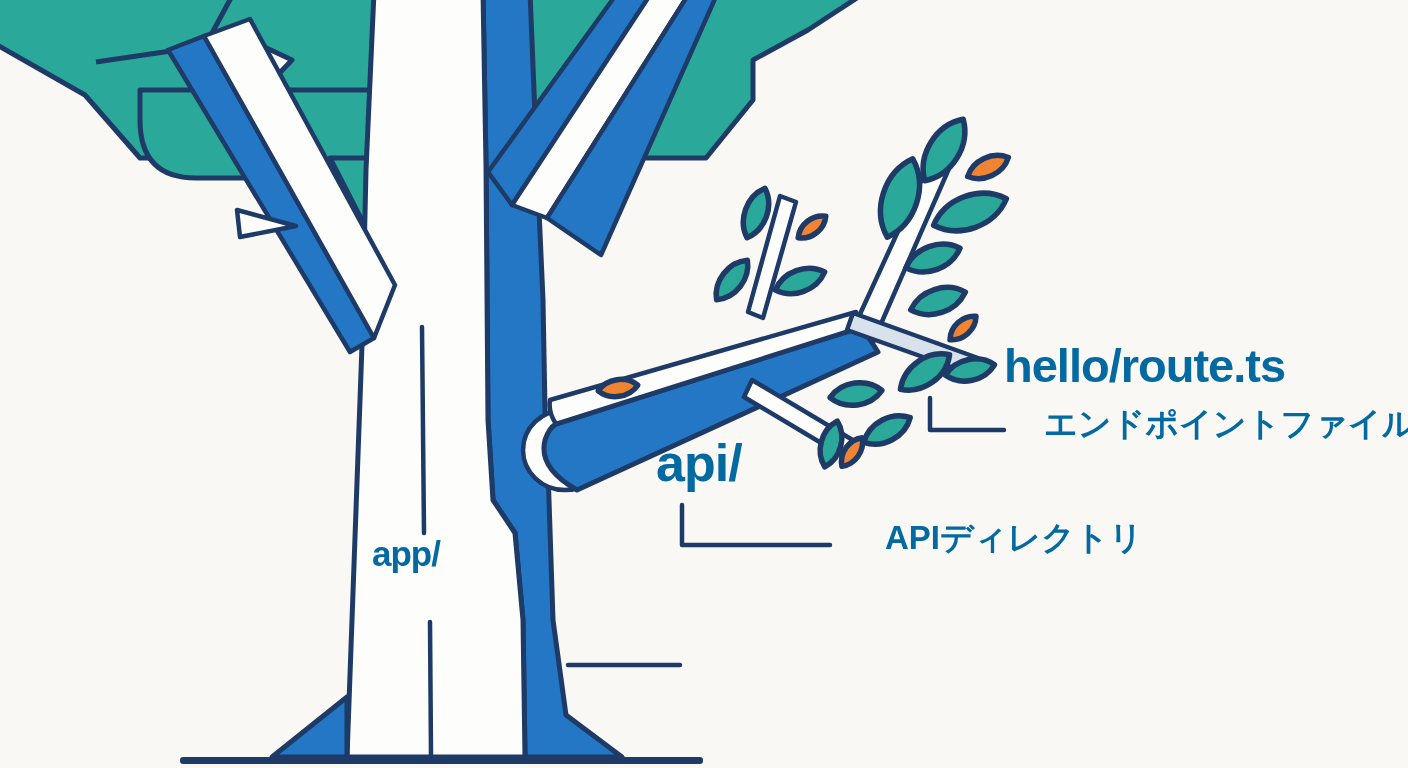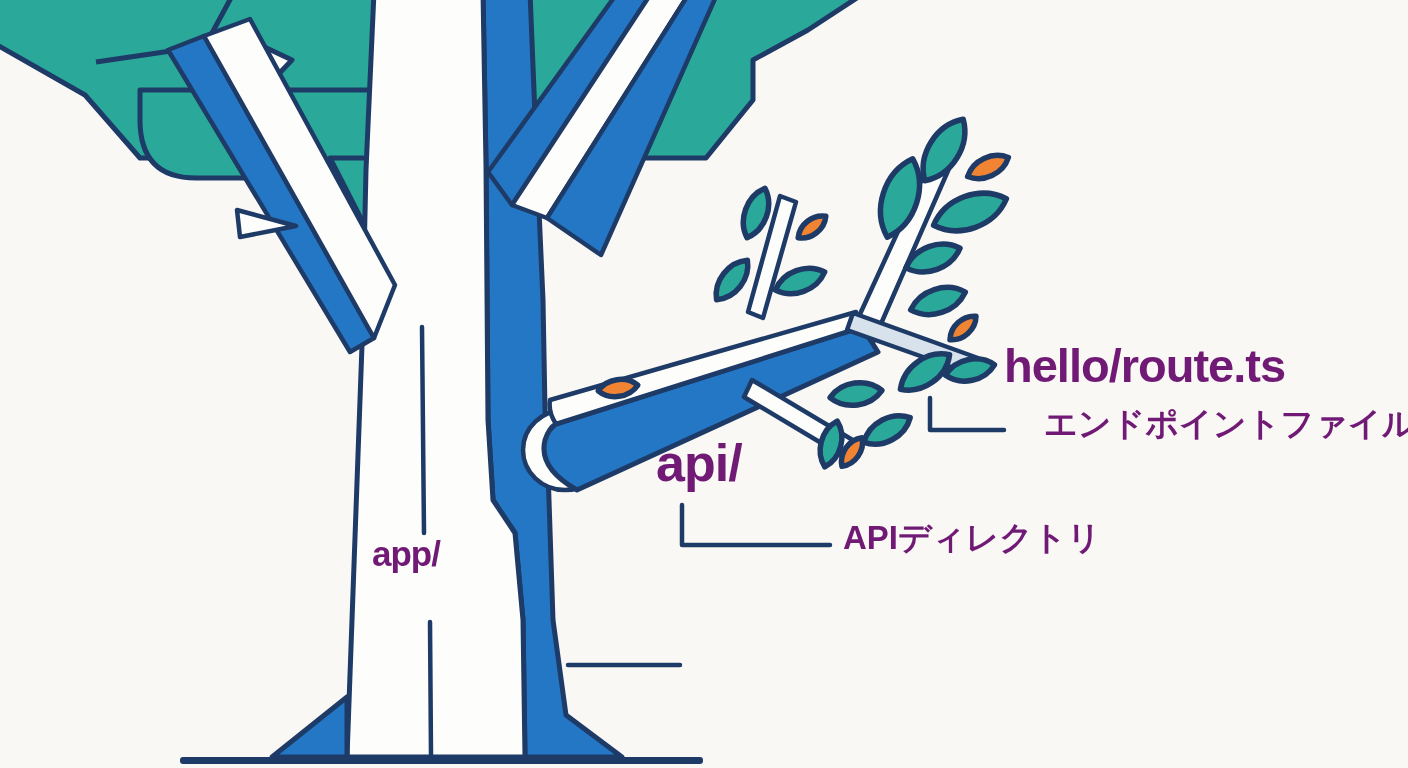--- a/index.html
+++ b/index.html
@@ -6,32 +6,32 @@
   #canvas{
     position:relative;
     width:1408px;height:768px;
     background:#f9f8f5;
     overflow:hidden;
     font-family:"Liberation Sans","DejaVu Sans",sans-serif;
   }
   #tree-svg{position:absolute;left:0;top:0;}
   .label{
     position:absolute;
-    color:#701a75;
+    color:#0369a1;
     font-weight:bold;
     white-space:nowrap;
     line-height:1.05;
     letter-spacing:0px;
   }
   .code-label{letter-spacing:-1px;}
   .lbl-hello{left:1004px;top:341px;font-size:47px;}
   .lbl-ep1{left:1044px;top:407px;font-size:33px;}
   .lbl-ep2{left:1036px;top:450px;font-size:33px;}
   .lbl-api{left:656px;top:436px;font-size:52px;}
-  .lbl-api1{left:843px;top:521px;font-size:33px;}
+  .lbl-api1{left:885px;top:521px;font-size:33px;}
   .lbl-api2{left:818px;top:565px;font-size:33px;}
   .lbl-app{left:372px;top:536px;font-size:35px;}
   .lbl-root1{left:690px;top:640px;font-size:35px;}
   .lbl-root2{left:684px;top:686px;font-size:35px;}
 </style>
 </head>
 <body>
 
 <div id="canvas">
 

